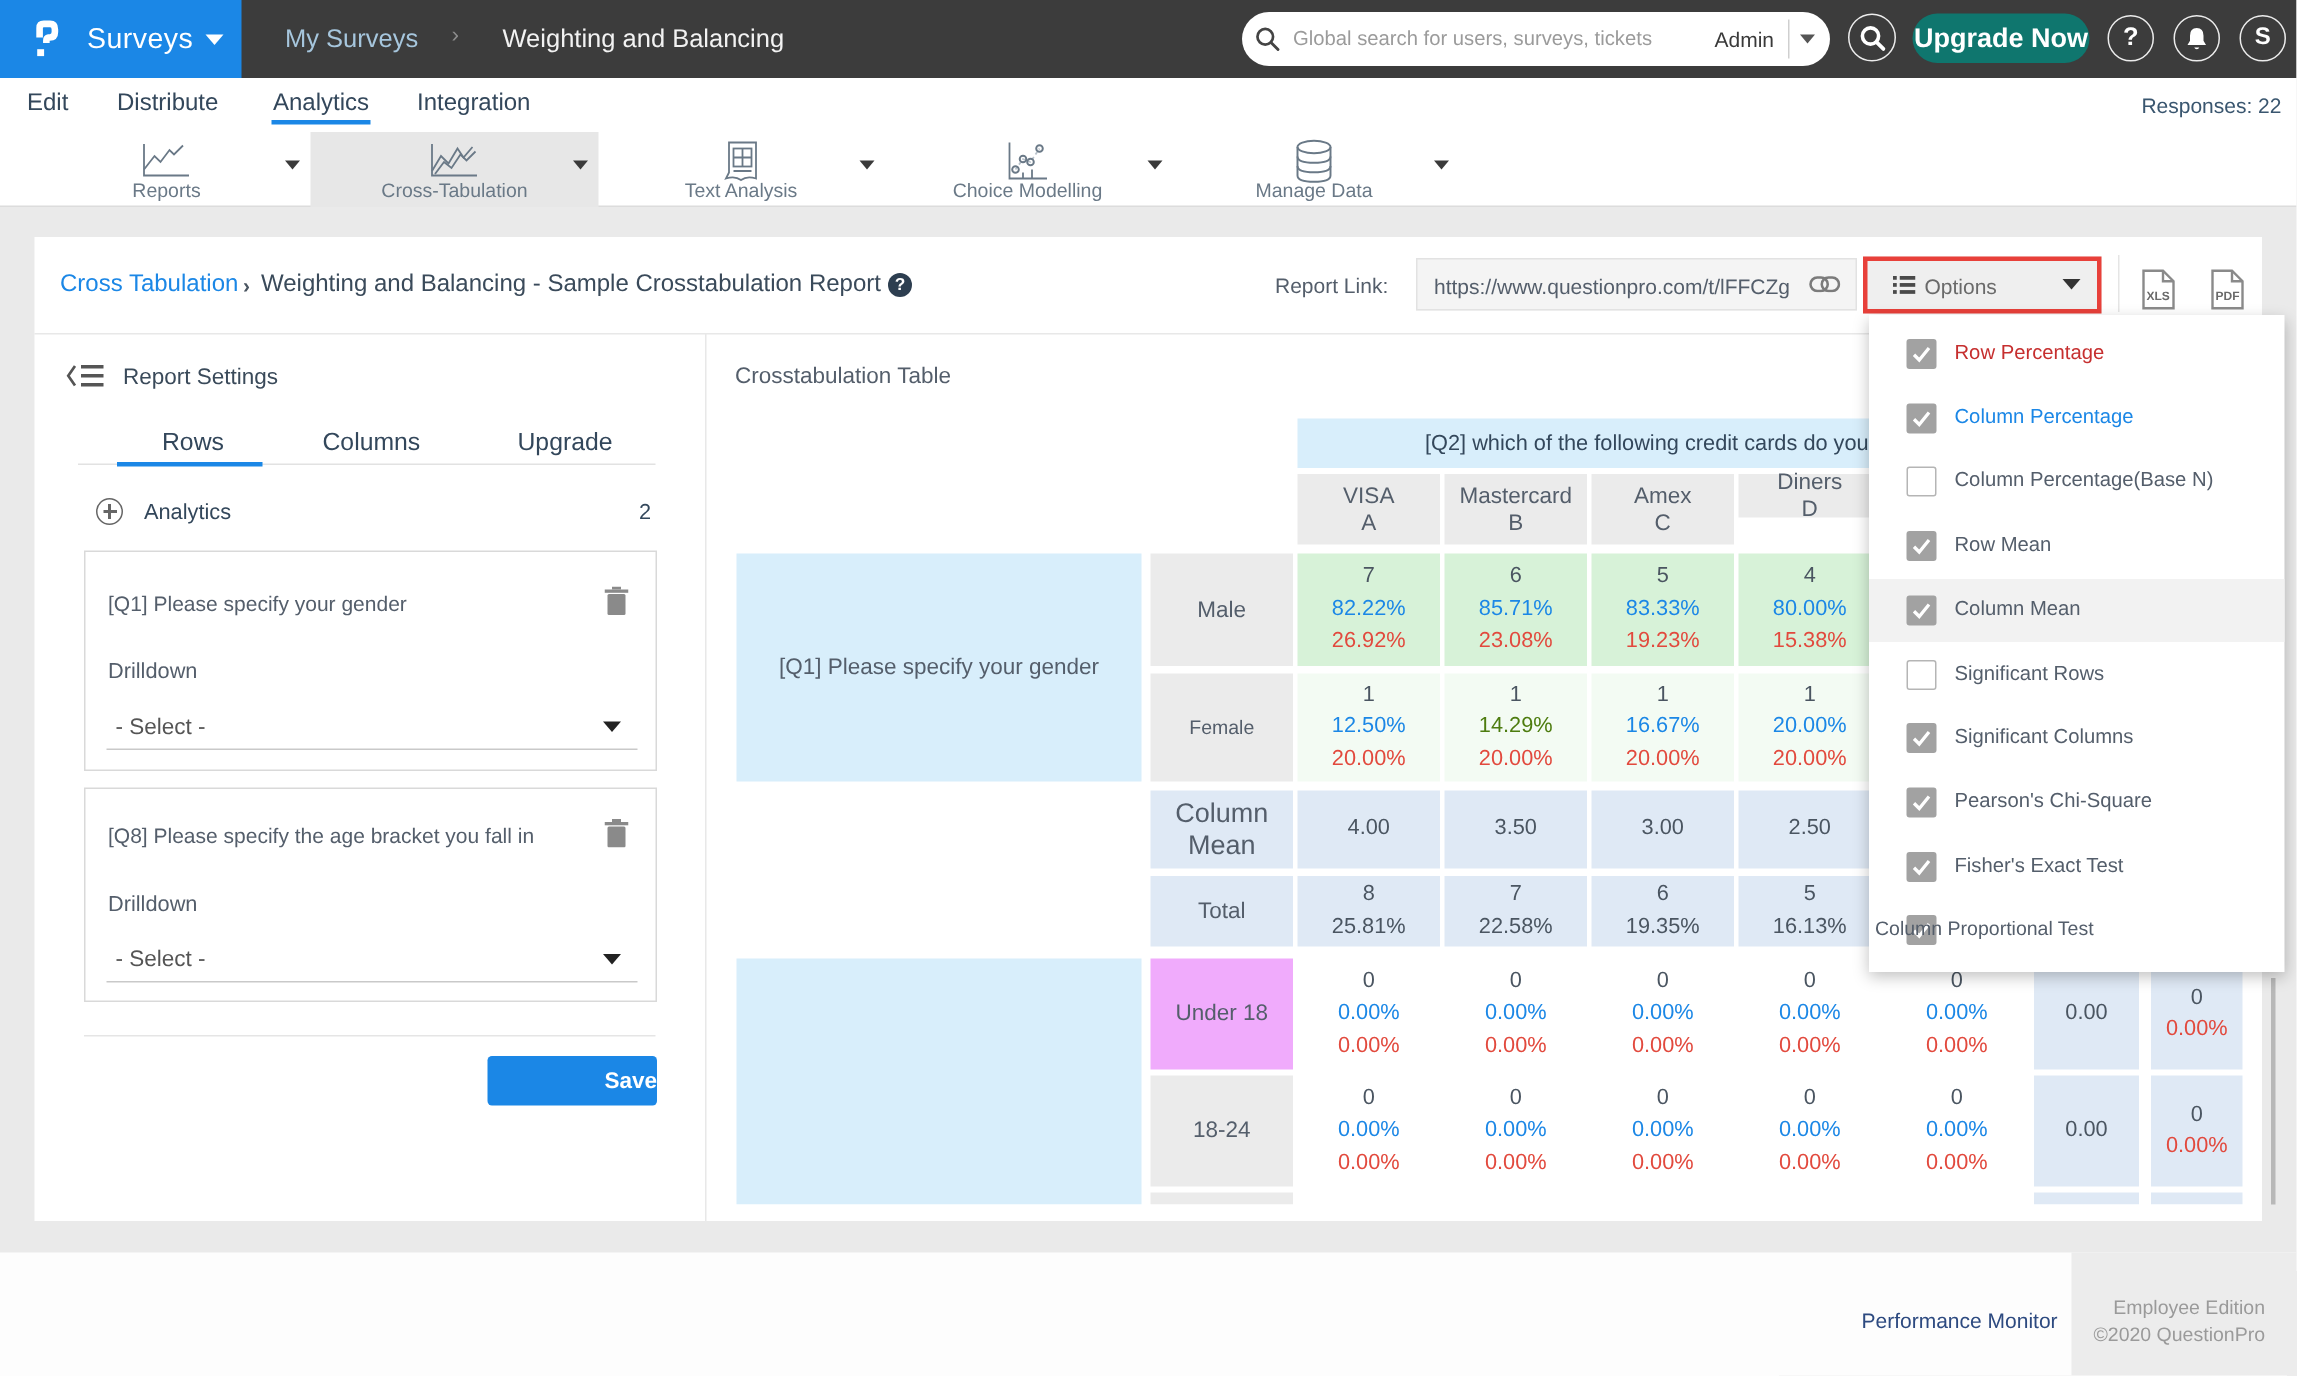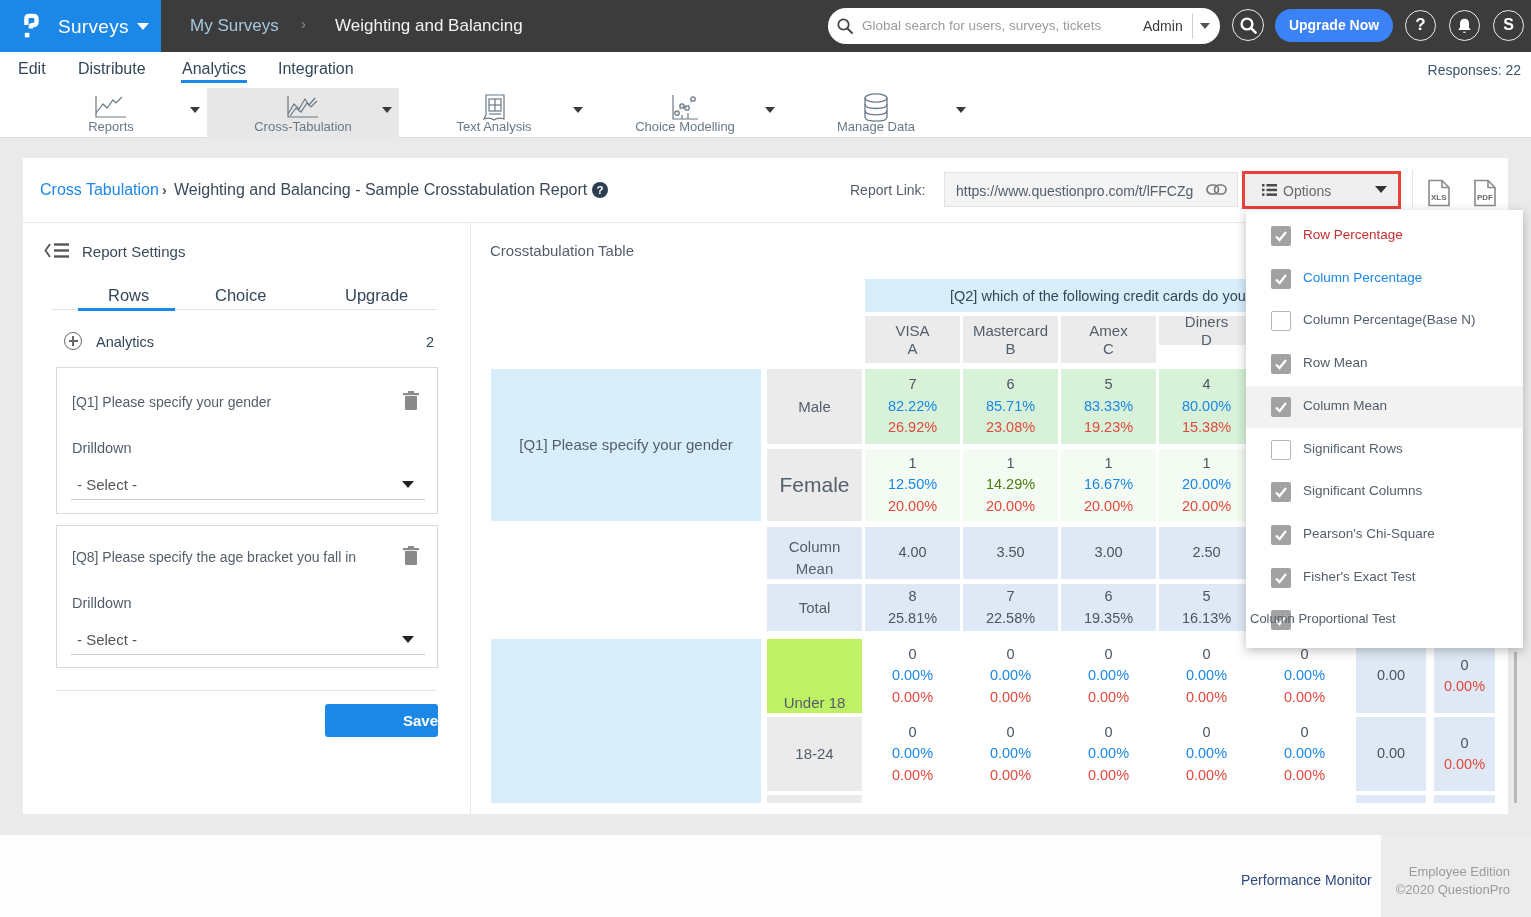--- a/index.html
+++ b/index.html
@@ -29,21 +29,21 @@
 <div class="abs" style="left:1143px;top:18px;color:#3a3a3a;font-size:14px">Admin</div>
 <div class="abs" style="left:1192px;top:13px;width:1px;height:26px;background:#cfcfcf"></div>
 <div class="abs" style="left:1200px;top:23px;width:0;height:0;border-left:5.5px solid transparent;border-right:5.5px solid transparent;border-top:6.5px solid #555"></div>
 
 <div class="abs" style="left:1232px;top:9px;width:32px;height:32px;border:1.5px solid #ececec;border-radius:50%"></div>
 <svg class="abs" style="left:1239px;top:16px" width="19" height="19" viewBox="0 0 19 19">
     <circle cx="8" cy="8" r="5.4" fill="none" stroke="#fff" stroke-width="2.4"></circle>
     <line x1="12.2" y1="12.2" x2="16.6" y2="16.6" stroke="#fff" stroke-width="2.5" stroke-linecap="round"></line>
   </svg>
 
-<div class="abs" style="left:1275px;top:9px;width:118px;height:33px;background:#3b82f6;border-radius:16.5px;color:#fff;font-size:14px;font-weight:bold;text-align:center;line-height:33px">Upgrade Now</div>
+<div class="abs" style="left:1275px;top:9px;width:118px;height:33px;background:#0f766e;border-radius:16.5px;color:#fff;font-size:18px;font-weight:bold;text-align:center;line-height:33px">Upgrade Now</div>
 
 <div class="abs" style="left:1405px;top:10px;width:31px;height:31px;border:1.5px solid #ececec;border-radius:50%;color:#fff;font-size:17px;font-weight:bold;text-align:center;line-height:28px">?</div>
 <div class="abs" style="left:1449px;top:10px;width:31px;height:31px;border:1.5px solid #ececec;border-radius:50%"></div>
 <svg class="abs" style="left:1456px;top:17px" width="17" height="18" viewBox="0 0 15 16">
     <path d="M7.5 1.5 q4 0 4 4.5 l0 3 l1.5 2.5 l-11 0 l1.5 -2.5 l0 -3 q0 -4.5 4 -4.5z" fill="#fff"></path>
     <path d="M6 13 a1.6 1.6 0 0 0 3 0z" fill="#fff"></path>
   </svg>
 <div class="abs" style="left:1493px;top:10px;width:31px;height:31px;border:1.5px solid #ececec;border-radius:50%;color:#fff;font-size:16px;font-weight:bold;text-align:center;line-height:28px">S</div>
 
 <div class="abs" style="left:0;top:52px;width:1531px;height:36px;background:#fff"></div>
@@ -143,21 +143,21 @@
 
 <svg class="abs" style="left:44px;top:242px" width="26" height="17" viewBox="0 0 26 17">
 <path d="M6 2 L1.5 8.5 L6 15" fill="none" stroke="#555" stroke-width="1.8"></path>
 <line x1="10" y1="2.5" x2="25" y2="2.5" stroke="#555" stroke-width="2.4"></line>
 <line x1="10" y1="8.5" x2="25" y2="8.5" stroke="#555" stroke-width="2.4"></line>
 <line x1="10" y1="14.5" x2="25" y2="14.5" stroke="#555" stroke-width="2.4"></line>
 </svg>
 <div class="abs" style="left:82px;top:243px;color:#3a4a5a;font-size:15px">Report Settings</div>
 
 <div class="abs" style="left:108px;top:286px;color:#33475b;font-size:16.5px">Rows</div>
-<div class="abs" style="left:215px;top:286px;color:#33475b;font-size:16.5px">Choice</div>
+<div class="abs" style="left:215px;top:286px;color:#33475b;font-size:16.5px">Columns</div>
 <div class="abs" style="left:345px;top:286px;color:#33475b;font-size:16.5px">Upgrade</div>
 <div class="abs" style="left:52px;top:309px;width:385px;height:1px;background:#e2e2e2"></div>
 <div class="abs" style="left:78px;top:308px;width:97px;height:3px;background:#1b87e6"></div>
 
 <div class="abs" style="left:64px;top:332px;width:18px;height:18px;border:1.6px solid #666;border-radius:50%"></div>
 <div class="abs" style="left:68.5px;top:340px;width:9.4px;height:1.7px;background:#666"></div>
 <div class="abs" style="left:72.4px;top:336.2px;width:1.7px;height:9.4px;background:#666"></div>
 <div class="abs" style="left:96px;top:334px;color:#33475b;font-size:14.5px">Analytics</div>
 <div class="abs" style="left:426px;top:334px;color:#33475b;font-size:14.5px">2</div>
 
@@ -205,24 +205,24 @@
   </div>
 <div class="abs" style="left:1257px;top:316px;width:95px;height:47px;background:#ebebeb;display:flex;flex-direction:column;justify-content:center;align-items:center;text-align:center;font-size:15px;line-height:21.5px;">
     <div style="color:#545e6b;line-height:18px">Others<br>E</div>
   </div>
 <div class="abs" style="left:491px;top:369px;width:270px;height:152px;background:#d8eefb;display:flex;flex-direction:column;justify-content:center;align-items:center;text-align:center;font-size:15px;line-height:21.5px;">
     <div style="color:#545e6b">[Q1] Please specify your gender</div>
   </div>
 <div class="abs" style="left:767px;top:369px;width:95px;height:75px;background:#ebebeb;display:flex;flex-direction:column;justify-content:center;align-items:center;text-align:center;font-size:15px;line-height:21.5px;">
     <div style="color:#545e6b">Male</div>
   </div>
-<div class="abs" style="left:767px;top:449px;width:95px;height:72px;background:#ebebeb;display:flex;flex-direction:column;justify-content:center;align-items:center;text-align:center;font-size:21px;line-height:21.5px;">
+<div class="abs" style="left:767px;top:449px;width:95px;height:72px;background:#ebebeb;display:flex;flex-direction:column;justify-content:center;align-items:center;text-align:center;font-size:13px;line-height:21.5px;">
     <div style="color:#545e6b">Female</div>
   </div>
-<div class="abs" style="left:767px;top:527px;width:95px;height:52px;background:#dfe9f5;display:flex;flex-direction:column;justify-content:flex-end;align-items:center;text-align:center;font-size:15px;line-height:21.5px;">
+<div class="abs" style="left:767px;top:527px;width:95px;height:52px;background:#dfe9f5;display:flex;flex-direction:column;justify-content:center;align-items:center;text-align:center;font-size:18px;line-height:21.5px;">
     <div style="color:#545e6b">Column<br>Mean</div>
   </div>
 <div class="abs" style="left:767px;top:584px;width:95px;height:47px;background:#dfe9f5;display:flex;flex-direction:column;justify-content:center;align-items:center;text-align:center;font-size:15px;line-height:21.5px;">
     <div style="color:#545e6b">Total</div>
   </div>
 <div class="abs" style="left:865px;top:369px;width:95px;height:75px;background:#d7f2d8;display:flex;flex-direction:column;justify-content:center;align-items:center;text-align:center;font-size:14.5px;line-height:21.5px;">
     <div style="color:#4a5561">7</div>
     <div style="color:#1b87e6">82.22%</div>
     <div style="color:#e2493d">26.92%</div>
   </div>
@@ -295,21 +295,21 @@
 <div class="abs" style="left:1159px;top:584px;width:95px;height:47px;background:#dfe9f5;display:flex;flex-direction:column;justify-content:center;align-items:center;text-align:center;font-size:14.5px;line-height:21.5px;">
     <div style="color:#4a5561">5<br>16.13%</div>
   </div>
 <div class="abs" style="left:1257px;top:527px;width:95px;height:52px;background:#dfe9f5;display:flex;flex-direction:column;justify-content:center;align-items:center;text-align:center;font-size:14.5px;line-height:21.5px;">
     <div style="color:#4a5561">2.50</div>
   </div>
 <div class="abs" style="left:1257px;top:584px;width:95px;height:47px;background:#dfe9f5;display:flex;flex-direction:column;justify-content:center;align-items:center;text-align:center;font-size:14.5px;line-height:21.5px;">
     <div style="color:#4a5561">5<br>16.13%</div>
   </div>
 <div class="abs" style="left:491px;top:639px;width:270px;height:164px;background:#d8eefb;display:flex;flex-direction:column;justify-content:center;align-items:center;text-align:center;font-size:14.5px;line-height:21.5px;"></div>
-<div class="abs" style="left:767px;top:639px;width:95px;height:74px;background:#bef264;display:flex;flex-direction:column;justify-content:flex-end;align-items:center;text-align:center;font-size:15px;line-height:21.5px;">
+<div class="abs" style="left:767px;top:639px;width:95px;height:74px;background:#f0abfc;display:flex;flex-direction:column;justify-content:center;align-items:center;text-align:center;font-size:15px;line-height:21.5px;">
     <div style="color:#545e6b">Under 18</div>
   </div>
 <div class="abs" style="left:767px;top:717px;width:95px;height:74px;background:#ebebeb;display:flex;flex-direction:column;justify-content:center;align-items:center;text-align:center;font-size:15px;line-height:21.5px;">
     <div style="color:#545e6b">18-24</div>
   </div>
 <div class="abs" style="left:767px;top:795px;width:95px;height:8px;background:#ebebeb;display:flex;flex-direction:column;justify-content:center;align-items:center;text-align:center;font-size:14.5px;line-height:21.5px;"></div>
 <div class="abs" style="left:865px;top:639px;width:95px;height:74px;background:#fff;display:flex;flex-direction:column;justify-content:center;align-items:center;text-align:center;font-size:14.5px;line-height:21.5px;">
     <div style="color:#4a5561">0</div>
     <div style="color:#1b87e6">0.00%</div>
     <div style="color:#e2493d">0.00%</div>

